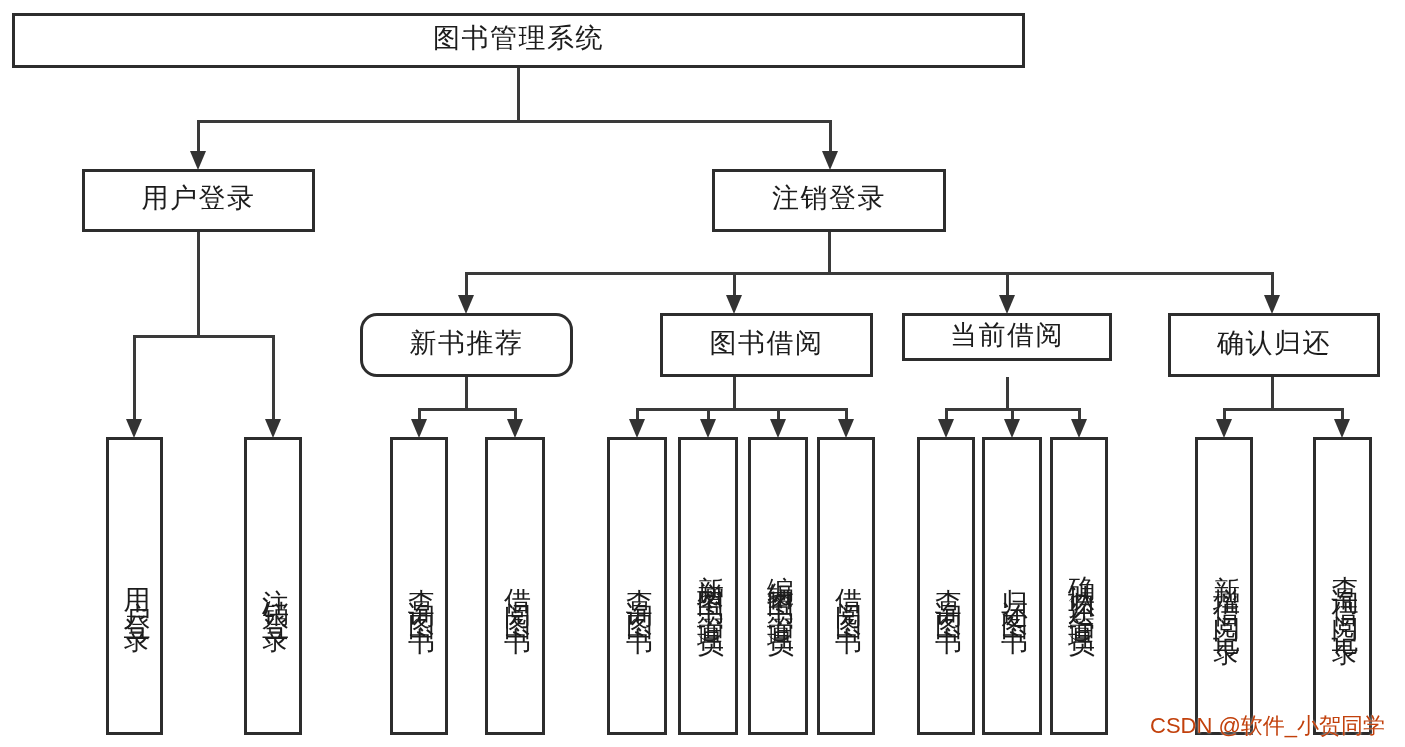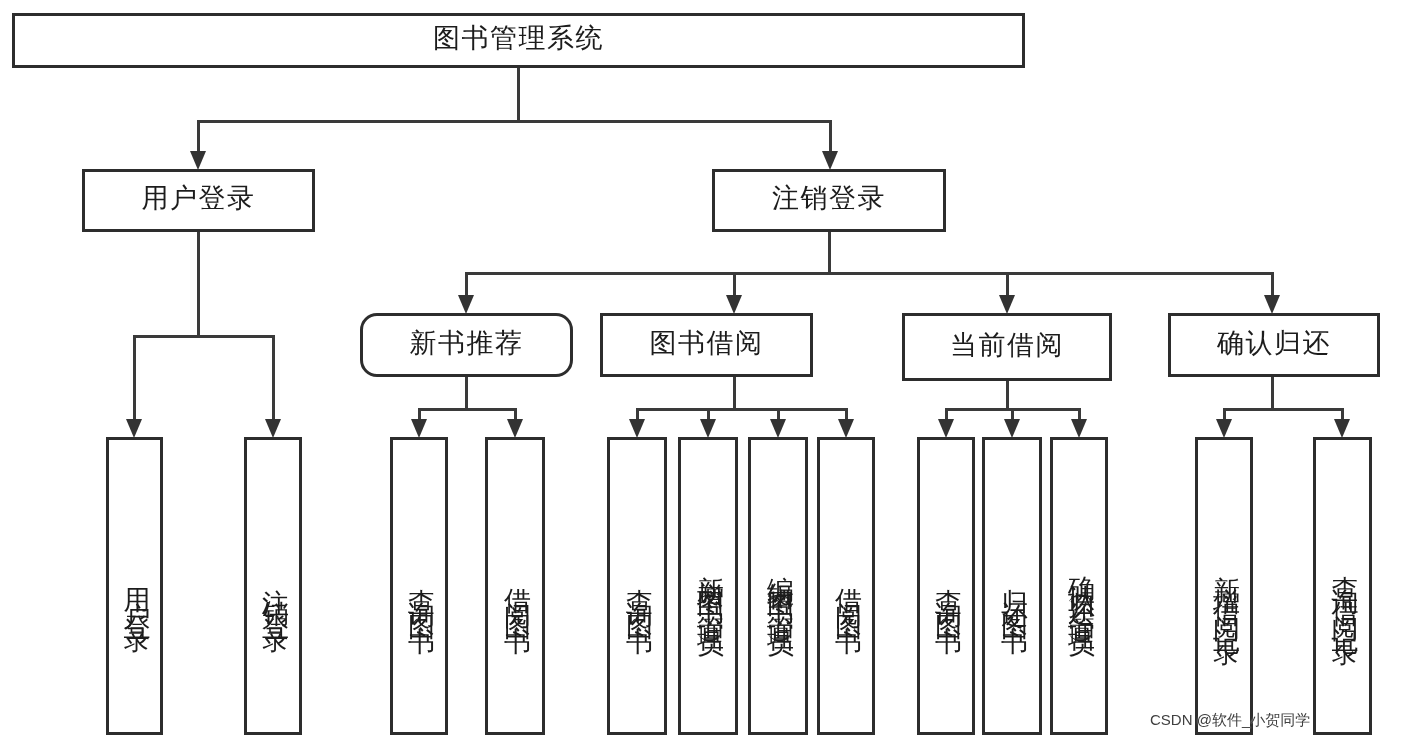--- a/index.html
+++ b/index.html
@@ -31,22 +31,22 @@
   .line-h{height:3px;}
   .arrow{
     position:absolute;
     width:0;height:0;
     border-left:8px solid transparent;
     border-right:8px solid transparent;
     border-top:19px solid #333333;
   }
   .watermark{
     position:absolute;
-    color:#404040;
-    font-size:15px;
+    color:#c2410c;
+    font-size:22px;
     white-space:nowrap;
     text-shadow:0 0 2px #ffffff;
   }
 </style>
 </head>
 <body>
 
 <div class="canvas">
   <div id="connector-layer">
       <div class="line-v" style="left: 517px; top: 68px; height: 55px;"></div>
@@ -108,24 +108,24 @@
       </div>
       <div class="node h" style="left: 82px; top: 169px; width: 233px; height: 63px;">
         <span class="lbl">用户登录</span>
       </div>
       <div class="node h" style="left: 712px; top: 169px; width: 234px; height: 63px;">
         <span class="lbl">注销登录</span>
       </div>
       <div class="node h" style="left: 360px; top: 313px; width: 213px; height: 64px; border-radius: 17px;">
         <span class="lbl">新书推荐</span>
       </div>
-      <div class="node h" style="left: 600px; top: 313px; width: 213px; height: 64px;">
+      <div class="node h" style="left: 660px; top: 313px; width: 213px; height: 64px;">
         <span class="lbl">图书借阅</span>
       </div>
-      <div class="node h" style="left: 902px; top: 313px; width: 210px; height: 68px;">
+      <div class="node h" style="left: 902px; top: 313px; width: 210px; height: 48px;">
         <span class="lbl">当前借阅</span>
       </div>
       <div class="node h" style="left: 1168px; top: 313px; width: 212px; height: 64px;">
         <span class="lbl">确认归还</span>
       </div>
       <div class="node v" style="left: 106px; top: 437px; width: 57px; height: 298px;">
         <span class="lbl">用户登录</span>
       </div>
       <div class="node v" style="left: 244px; top: 437px; width: 58px; height: 298px;">
         <span class="lbl">注销登录</span>

